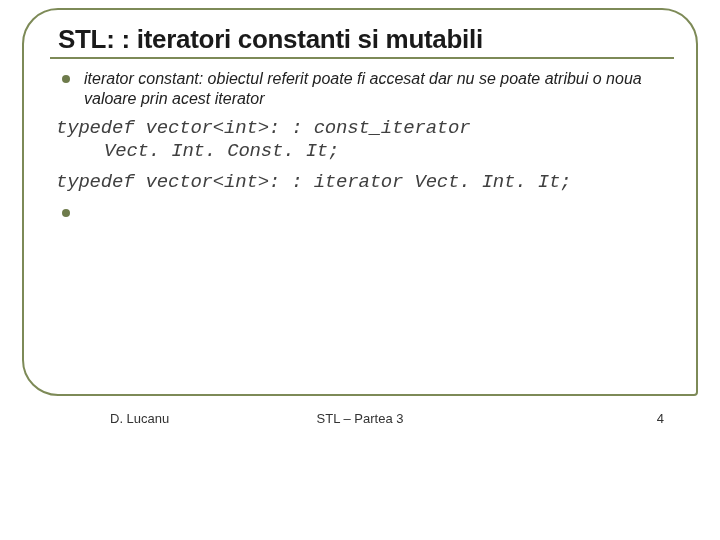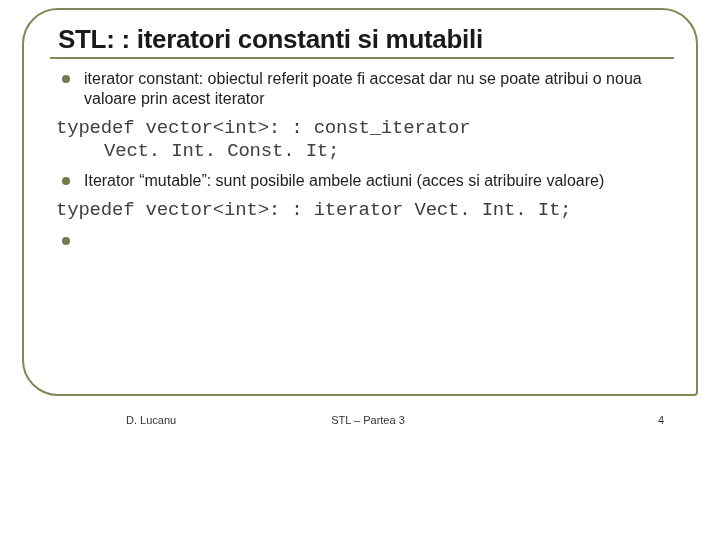--- a/index.html
+++ b/index.html
@@ -42,20 +42,21 @@
   .title-rule {
     border: none;
     border-top: 2px solid #7d8a57;
     margin: 2px 0 10px 0;
   }
   .body {
     color: #222;
     font-size: 15px;
     line-height: 1.25;
     padding: 0 8px 0 6px;
+    font-style: italic;
   }
   .bullet-row {
     display: flex;
     align-items: flex-start;
     margin: 6px 0 8px 0;
   }
   .bullet-dot {
     width: 8px;
     height: 8px;
     border-radius: 50%;
@@ -89,28 +90,28 @@
     font-family: "Courier New", Courier, monospace;
     font-size: 19px;
     line-height: 1.22;
     white-space: pre;
     margin-left: 30px;
     margin-top: 2px;
     letter-spacing: -0.2px;
   }
   .footer {
     position: absolute;
-    left: 16px;
+    left: 0;
     right: 0;
     bottom: 10px;
     display: flex;
     justify-content: space-between;
     align-items: flex-start;
     padding: 0 56px 0 110px;
-    font-size: 11px;
+    font-size: 13px;
     color: #333;
   }
   .footer .center {
     position: absolute;
     left: 50%;
     transform: translateX(-50%);
   }
 </style>
 </head>
 <body>
@@ -124,24 +125,20 @@
     <div class="body">
 
       <div class="bullet-row">
         <div class="bullet-dot"></div>
         <div class="bullet-text">iterator constant: obiectul referit poate fi accesat dar nu se poate atribui o noua valoare prin acest iterator</div>
       </div>
 
       <div class="code-block"><span>typedef vector&lt;int&gt;: : const_iterator</span>
 <span class="indent">Vect. Int. Const. It;</span></div>
 
-      <div class="bullet-row">
-        <div class="bullet-dot"></div>
-        <div class="bullet-text">Iterator “mutable”: sunt posibile ambele actiuni (acces si atribuire valoare)</div>
-      </div>
 
       <div class="code-block"><span>typedef vector&lt;int&gt;: : iterator Vect. Int. It;</span></div>
 
       <div class="bullet-row example-block">
         <div class="bullet-dot"></div>
         <div style="flex:1">
         </div>
       </div>
 
     </div>

